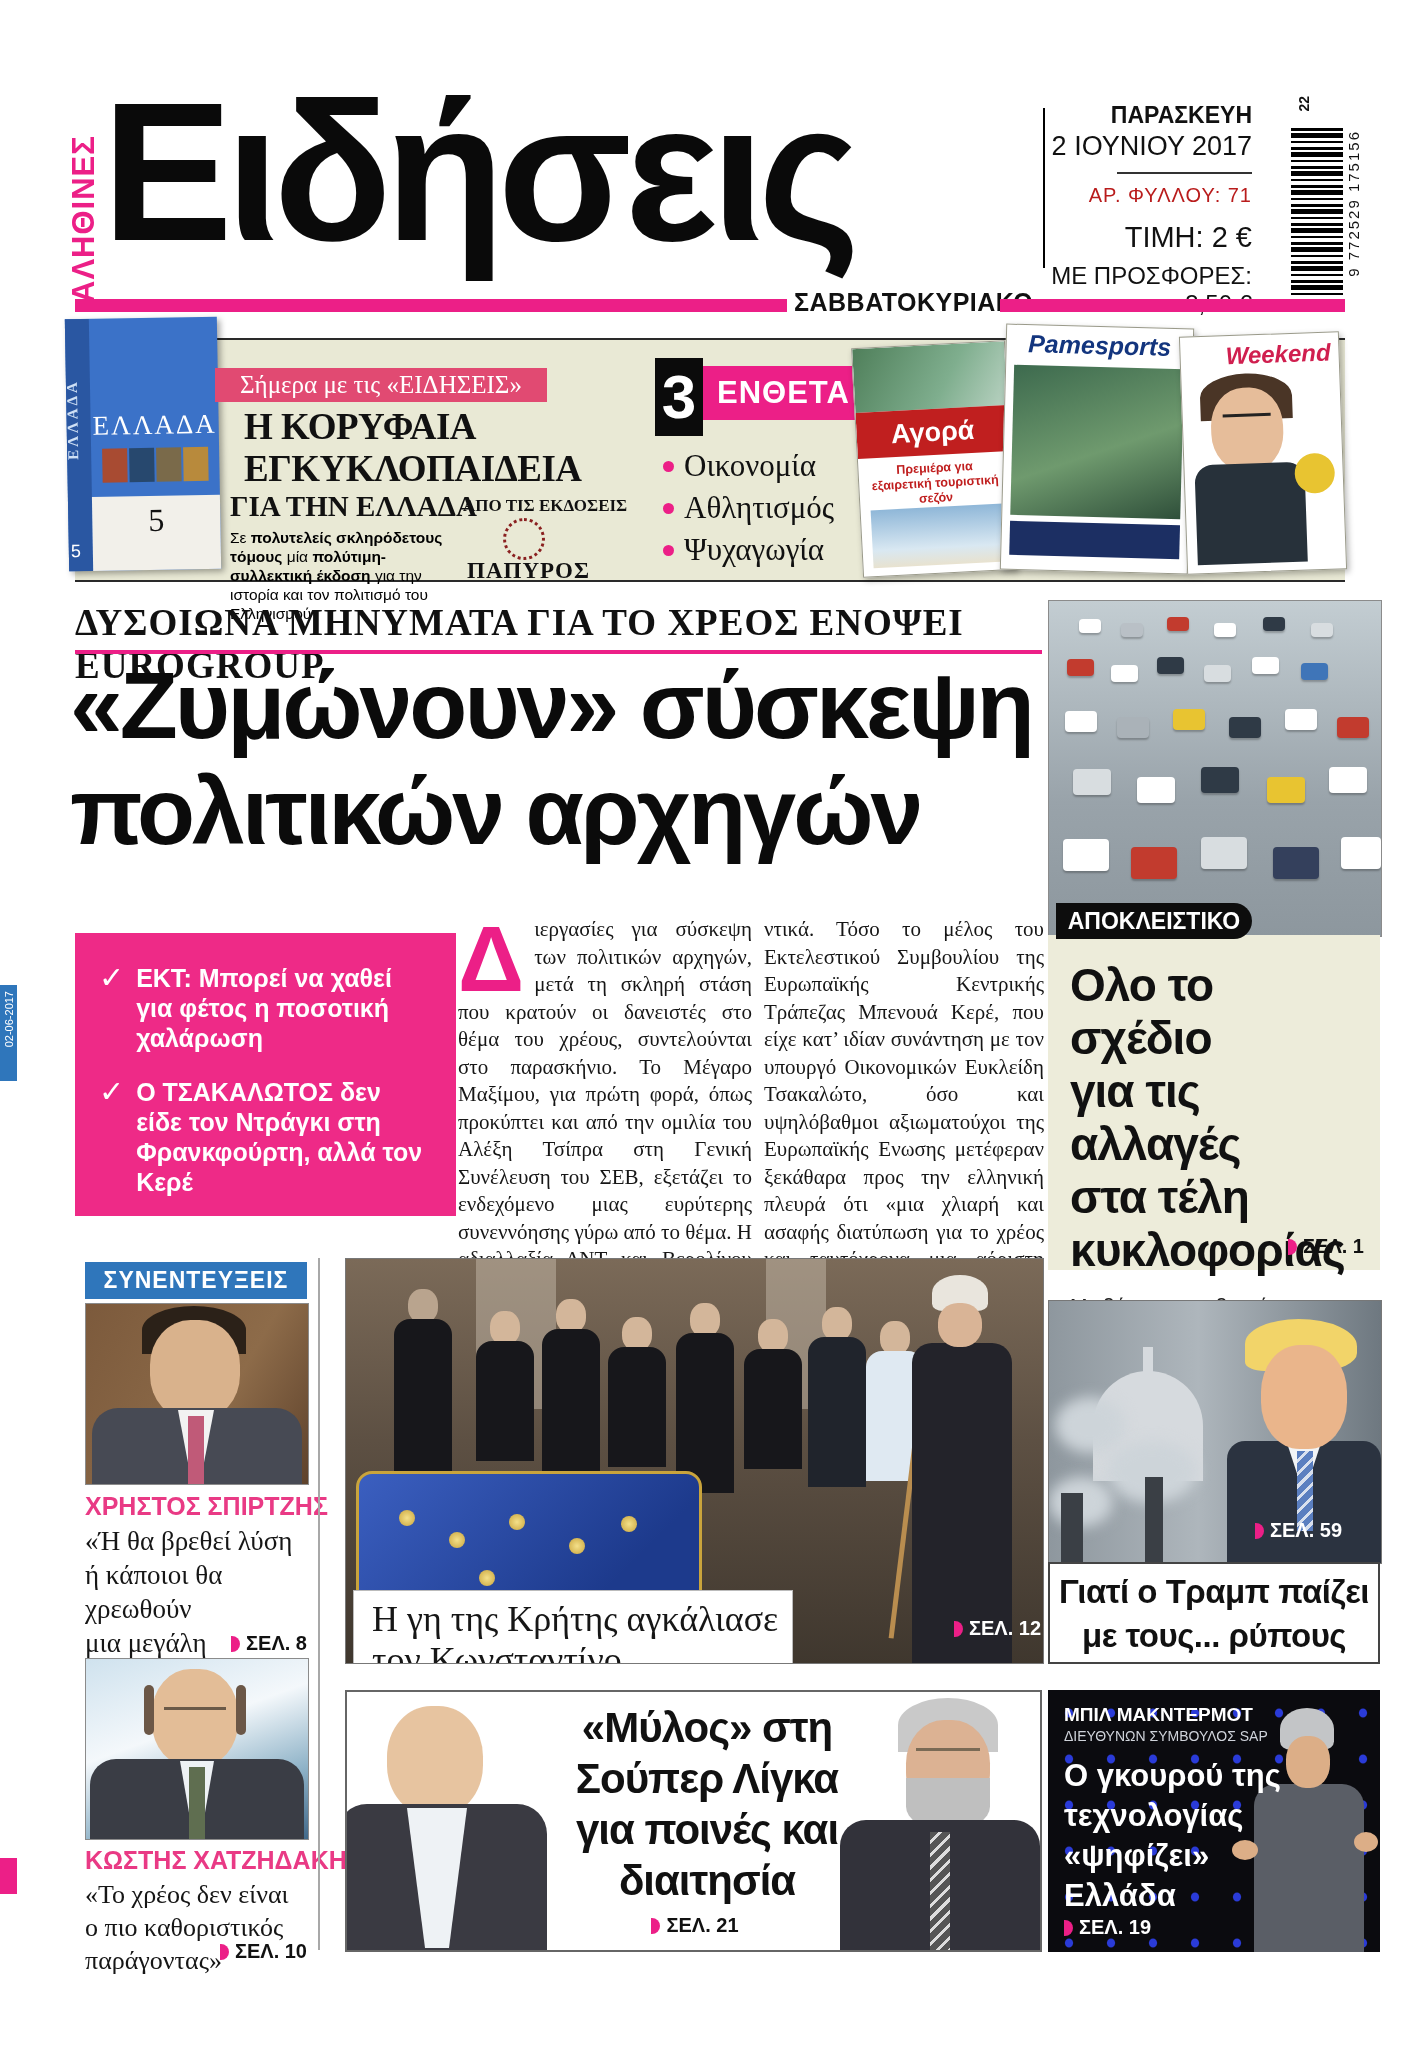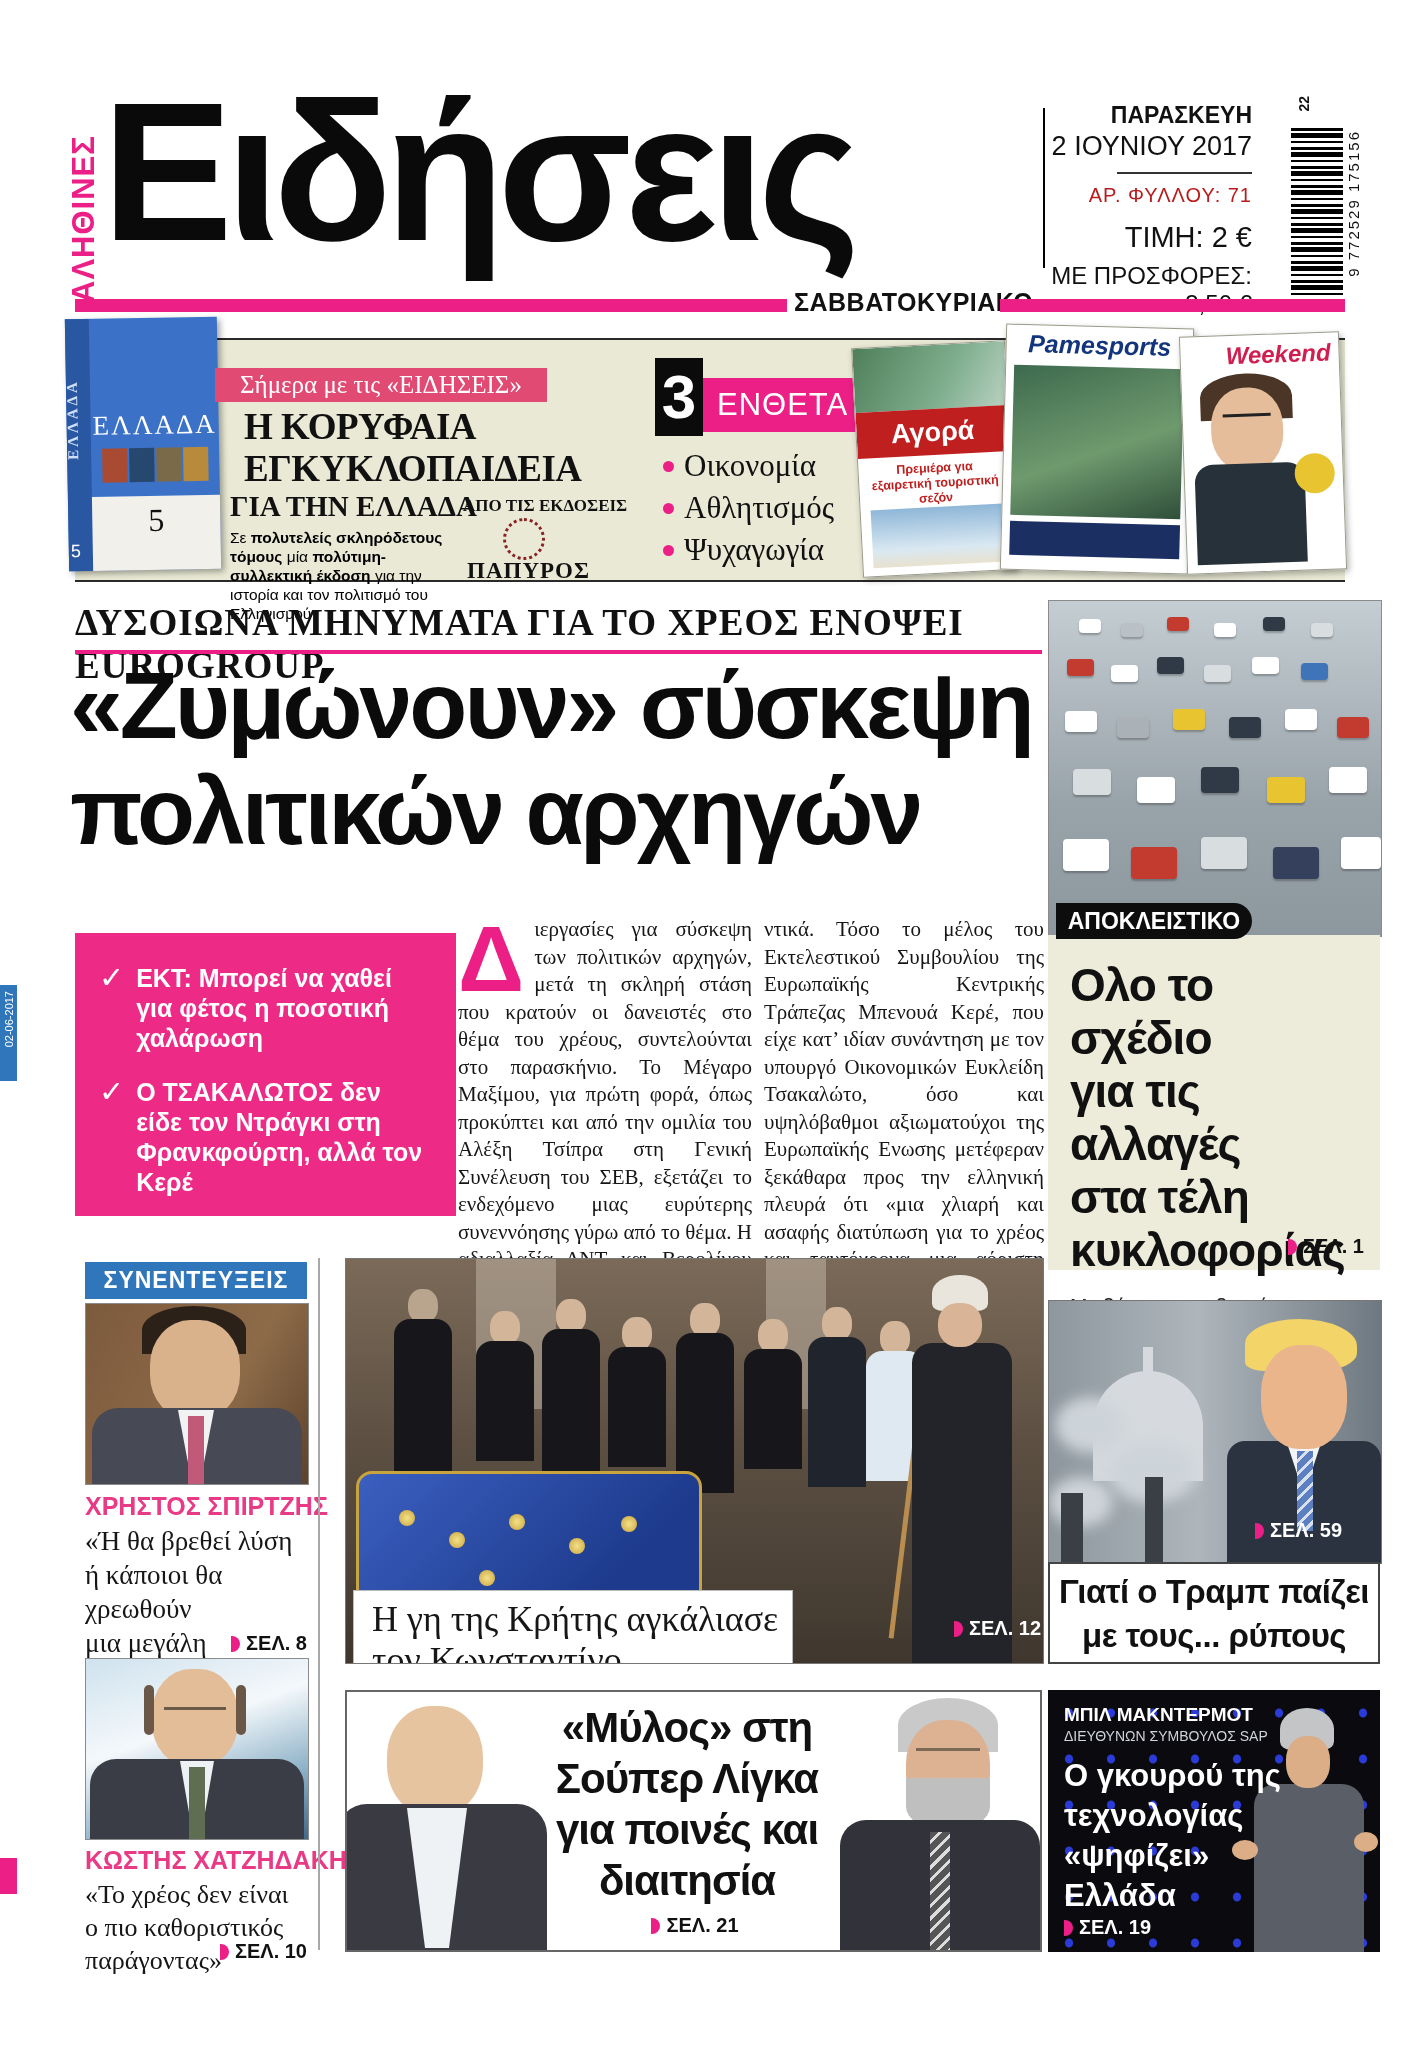--- a/index.html
+++ b/index.html
@@ -52,22 +52,22 @@
   .promo-head{left:169px;top:66px;font-weight:700;font-size:37px;line-height:42px;letter-spacing:-0.5px;}
   .promo-head2{left:155px;top:150px;font-weight:800;font-size:29px;}
   .promo-pub-label{left:388px;top:156px;font-weight:800;font-size:17px;}
   .promo-body{left:155px;top:188px;width:238px;font-size:15.5px;line-height:19px;color:#000000;}
   .promo-body .b{font-weight:800;}
   .papyrus-logo{left:428px;top:178px;width:36px;height:36px;border-radius:50%;
                 background:radial-gradient(#c22_38%,#fff 40% 55%,#8a2020 57%);border:3px dotted #8a2020;}
   .papyrus-name{left:392px;top:218px;font-weight:800;font-size:23px;letter-spacing:1px;}
   .ins-num{left:580px;top:18px;width:48px;height:78px;background:#0b0b0b;color:#fff;
            font-weight:800;font-size:62px;text-align:center;line-height:78px;}
-  .ins-banner{left:628px;top:38px;width:152px;height:54px;background:#ec1f87;color:#fff;
-              font-weight:400;font-size:31px;line-height:54px;padding-left:14px;letter-spacing:1px;}
+  .ins-banner{left:628px;top:26px;width:152px;height:54px;background:#ec1f87;color:#fff;
+              font-weight:700;font-size:31px;line-height:54px;padding-left:14px;letter-spacing:1px;}
   .ins-list{left:588px;top:108px;}
   .ins-item{display:flex;align-items:center;margin-bottom:6px;}
   .ins-dot{width:11px;height:11px;border-radius:50%;background:#ec1f87;margin-right:10px;}
   .ins-label{font-size:31px;font-family:"Liberation Serif","DejaVu Serif",serif;}
   .collage{left:778px;top:-12px;width:492px;height:260px;}
   .cover{position:absolute;background:#fff;border:1px solid #9a9a8a;box-shadow:2px 3px 6px rgba(0,0,0,.3);overflow:hidden;}
   .cov-a{left:4px;top:16px;width:152px;height:228px;transform:rotate(-3deg);}
   .cov-a-photo{left:0;top:0;width:100%;height:64px;background:linear-gradient(120deg,#4f7f5a,#7fae8e 60%,#b9d2c2);}
   .cov-a-red{left:0;top:64px;width:100%;height:46px;background:#c01f1f;color:#fff;
              font-weight:800;font-size:27px;line-height:46px;text-align:center;}
@@ -157,21 +157,21 @@
   .t-suit{left:178px;top:140px;width:154px;height:122px;border-radius:18px 18px 0 0;background:#2b3340;}
   .t-shirt{left:238px;top:142px;width:34px;height:52px;background:#f2f4f6;clip-path:polygon(0 0,100% 0,50% 100%);}
   .t-tie{left:248px;top:150px;width:16px;height:80px;background:repeating-linear-gradient(135deg,#5b7fc0 0 6px,#d8e0ee 6px 9px);}
   .trump-ref{position:absolute;left:206px;top:218px;color:#fff;}
   .trumpbox{left:1048px;top:1562px;width:332px;height:102px;background:#fff;border:2px solid #444;
             box-sizing:border-box;text-align:center;font-weight:800;font-size:33px;line-height:44px;
             padding-top:6px;letter-spacing:-0.5px;}
   
   .sl{left:345px;top:1690px;width:697px;height:262px;background:#fff;border:2px solid #666;
       box-sizing:border-box;overflow:hidden;}
-  .sl-head{position:absolute;left:192px;top:10px;width:296px;text-align:center;font-weight:800;
+  .sl-head{position:absolute;left:212px;top:10px;width:296px;text-align:center;font-weight:800;
            font-size:42px;line-height:51px;letter-spacing:-1px;}
   .sl-ref{position:absolute;left:200px;top:222px;width:296px;text-align:center;}
   .slman{position:absolute;top:0;width:200px;height:100%;}
   .sl-l-head{left:40px;top:14px;width:96px;height:110px;border-radius:46%;background:#e7c4a0;}
   .sl-l-body{left:-10px;top:112px;width:210px;height:150px;border-radius:30px 30px 0 0;background:#3a3a42;}
   .sl-l-shirt{left:60px;top:116px;width:60px;height:140px;background:#eef2f5;clip-path:polygon(0 0,100% 0,70% 100%,30% 100%);}
   .sl-r-hair{left:58px;top:6px;width:100px;height:54px;border-radius:50% 50% 0 0;background:#c9c9c9;}
   .sl-r-face{left:66px;top:28px;width:84px;height:96px;border-radius:45%;background:#dcb293;}
   .sl-r-beard{left:66px;top:86px;width:84px;height:52px;border-radius:0 0 45% 45%;background:#bfbfbf;}
   .sl-r-glasses{left:76px;top:56px;width:64px;height:12px;border-top:3px solid #7a6a55;}

